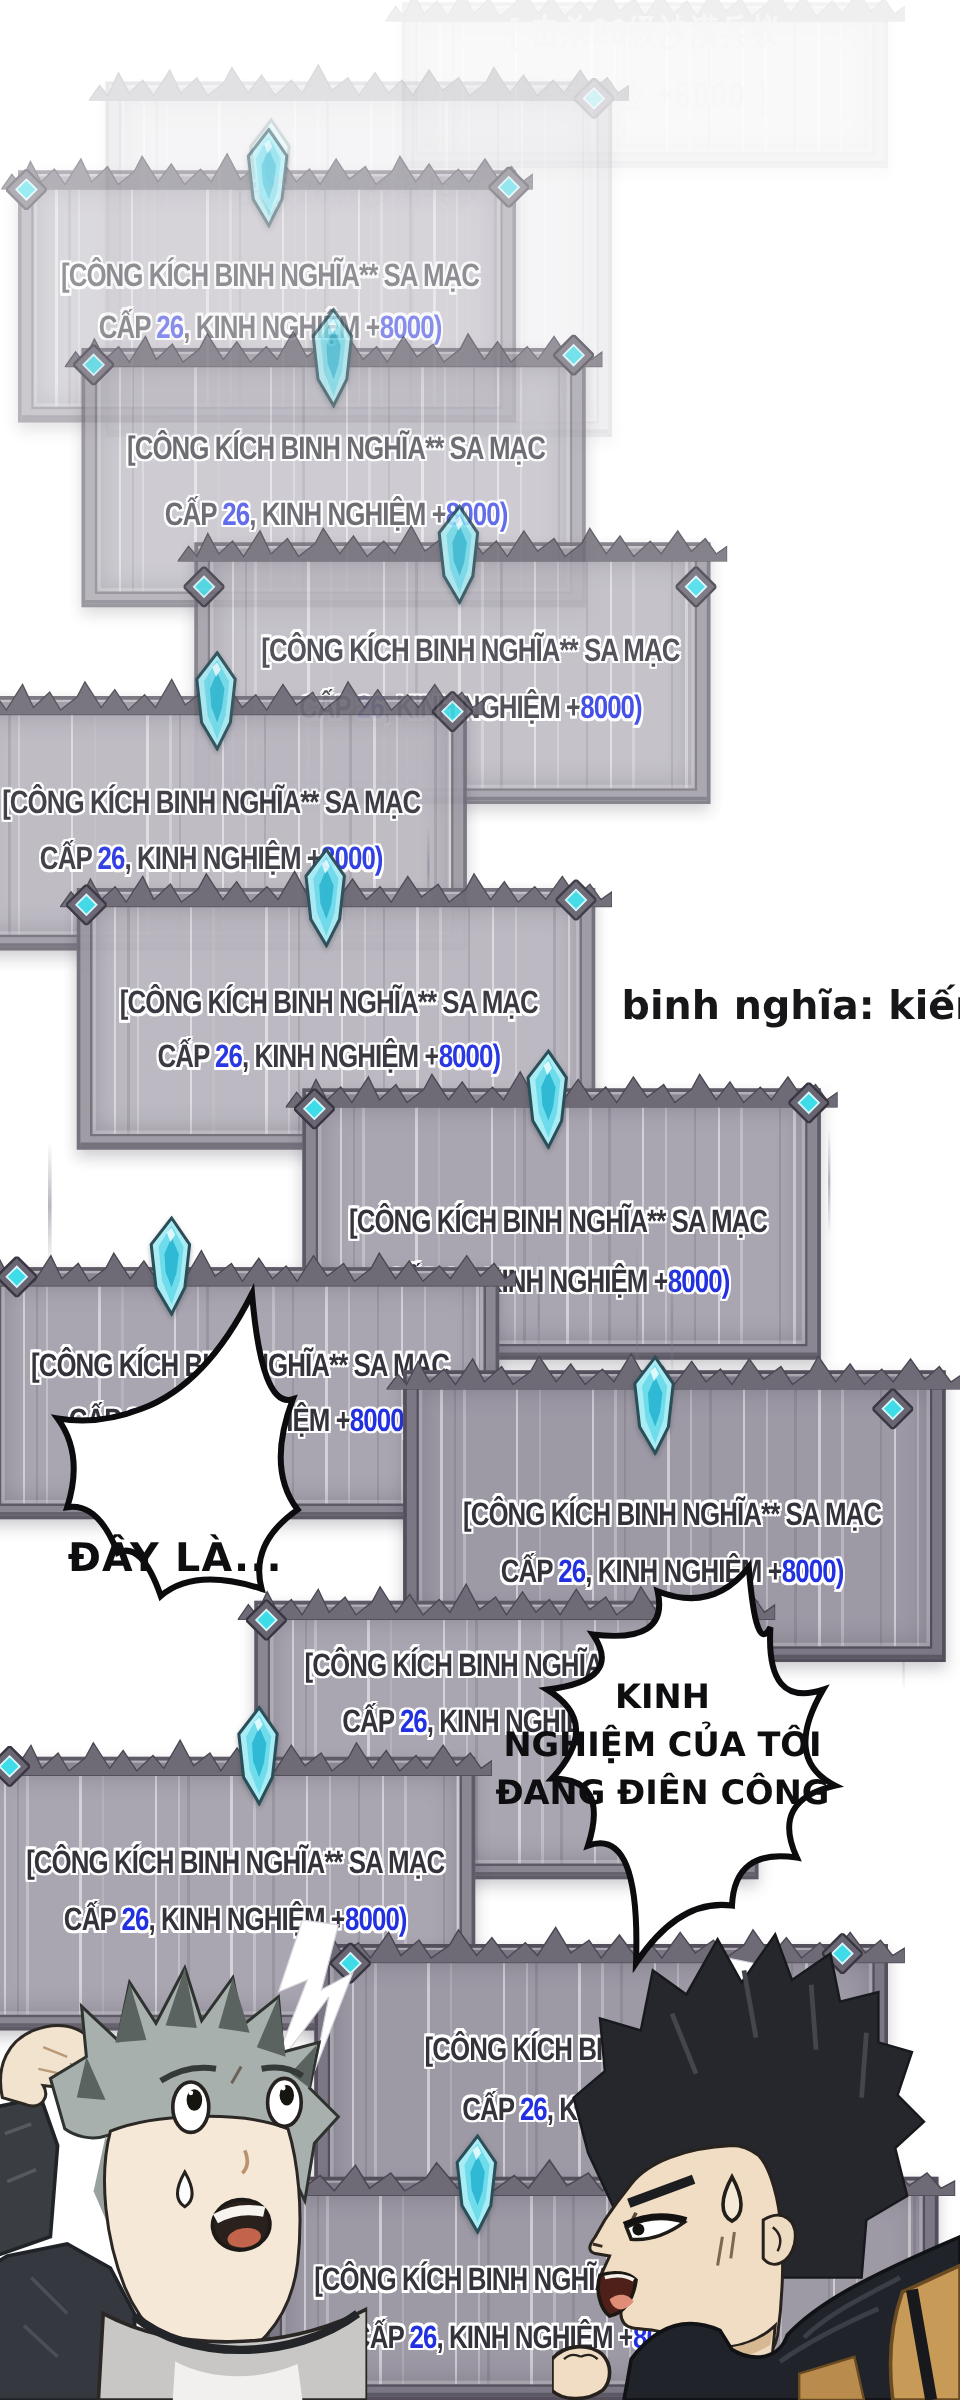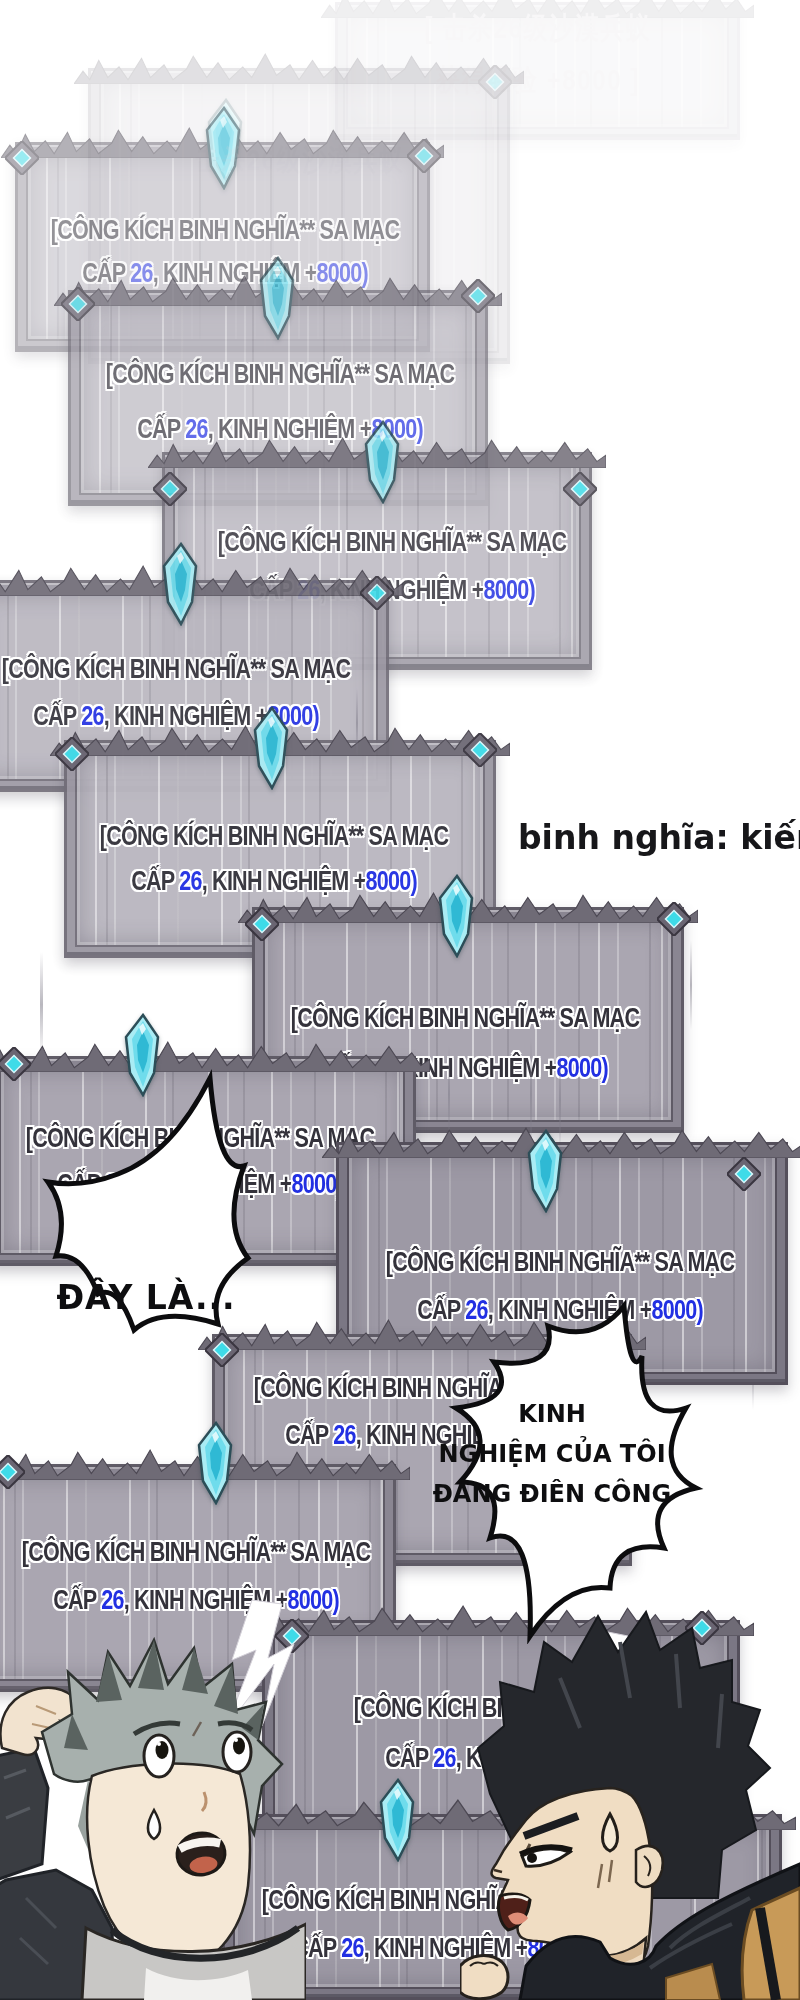--- a/index.html
+++ b/index.html
@@ -35,21 +35,21 @@
   
   .note{position:absolute;z-index:20;font-family:"DejaVu Sans",sans-serif;font-weight:bold;
         font-size:33px;color:#17171a;white-space:nowrap;}
 
   
   .bubble{position:absolute;}
   .bubble > svg{position:absolute;inset:0;}
   .btext{position:absolute;width:100%;text-align:center;z-index:2;
          font-family:"DejaVu Sans",sans-serif;font-weight:bold;color:#0e0e10;}
   #bubble-day-la .btext{top:172px;font-size:33px;letter-spacing:1px;margin-top:44px;}
-  #bubble-kinh-nghiem .btext{top:98px;font-size:24px;line-height:40px;}
+  #bubble-kinh-nghiem .btext{top:98px;font-size:28px;line-height:40px;}
 
   
   .vstreak{position:absolute;z-index:8;
            background:linear-gradient(180deg,rgba(128,125,138,0),rgba(128,125,138,.55),rgba(128,125,138,0));}
   .shard{position:absolute;z-index:45;}
   .character{position:absolute;z-index:50;}
 </style>
 </head>
 <body>
 

